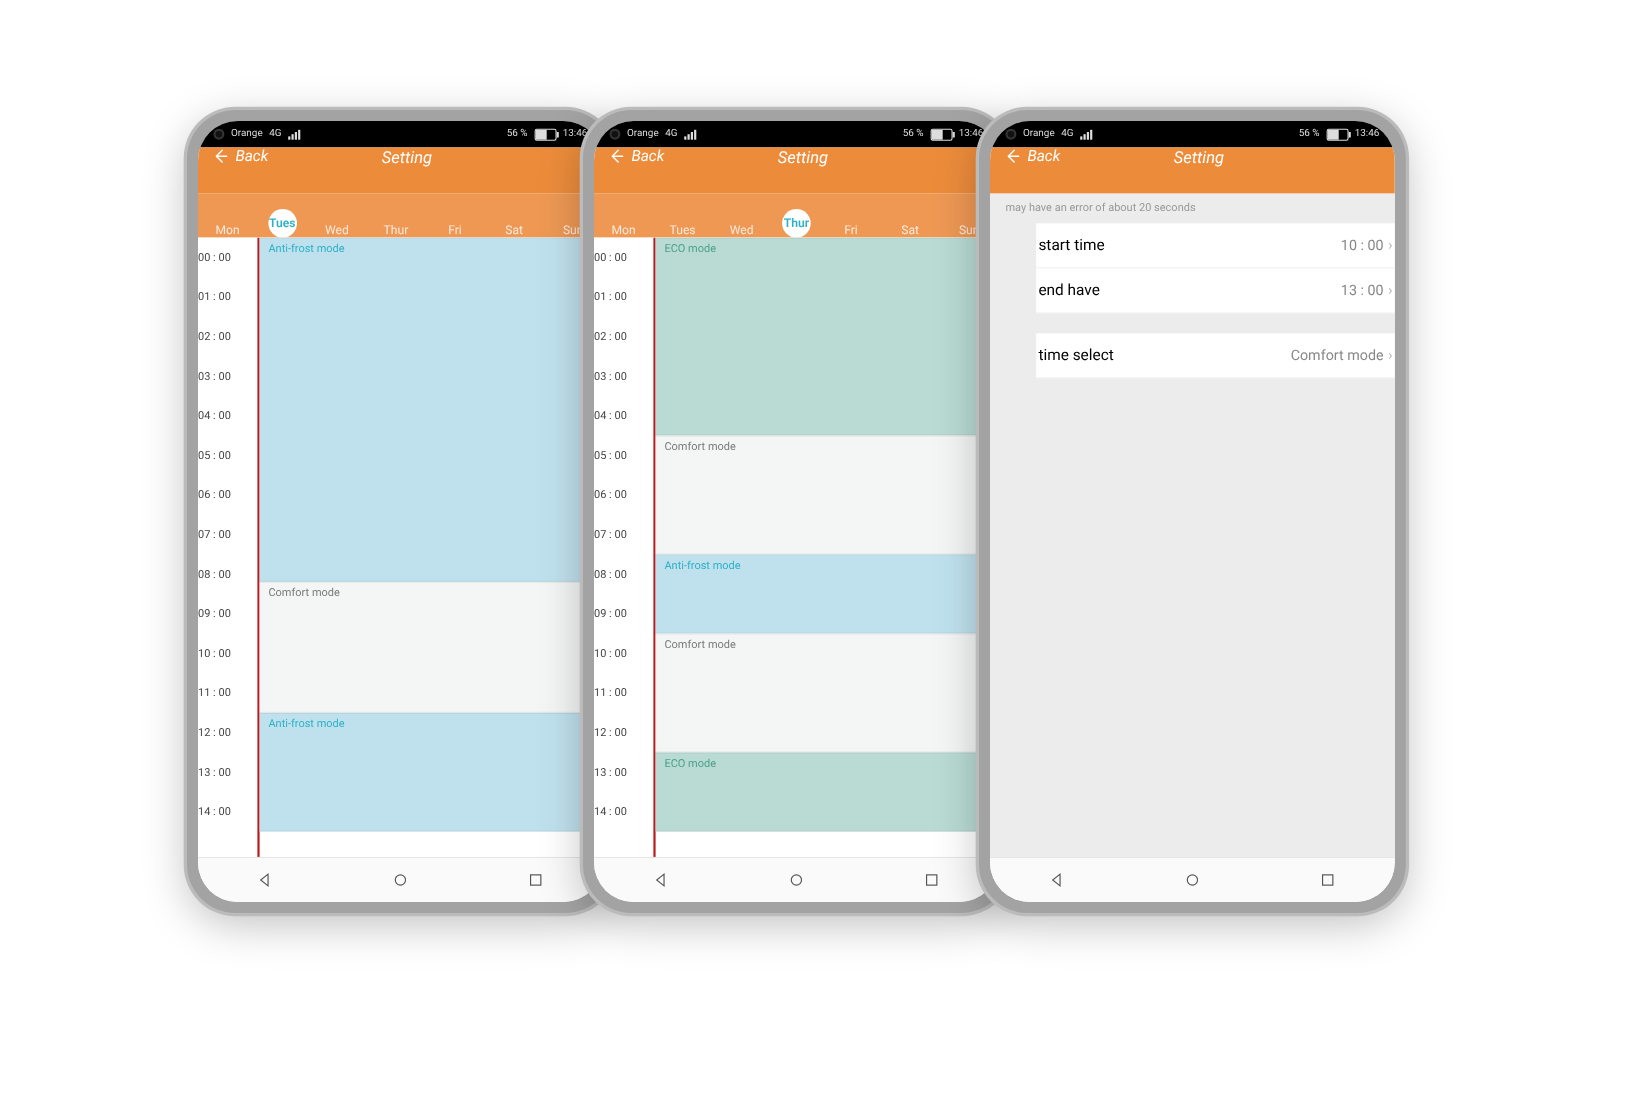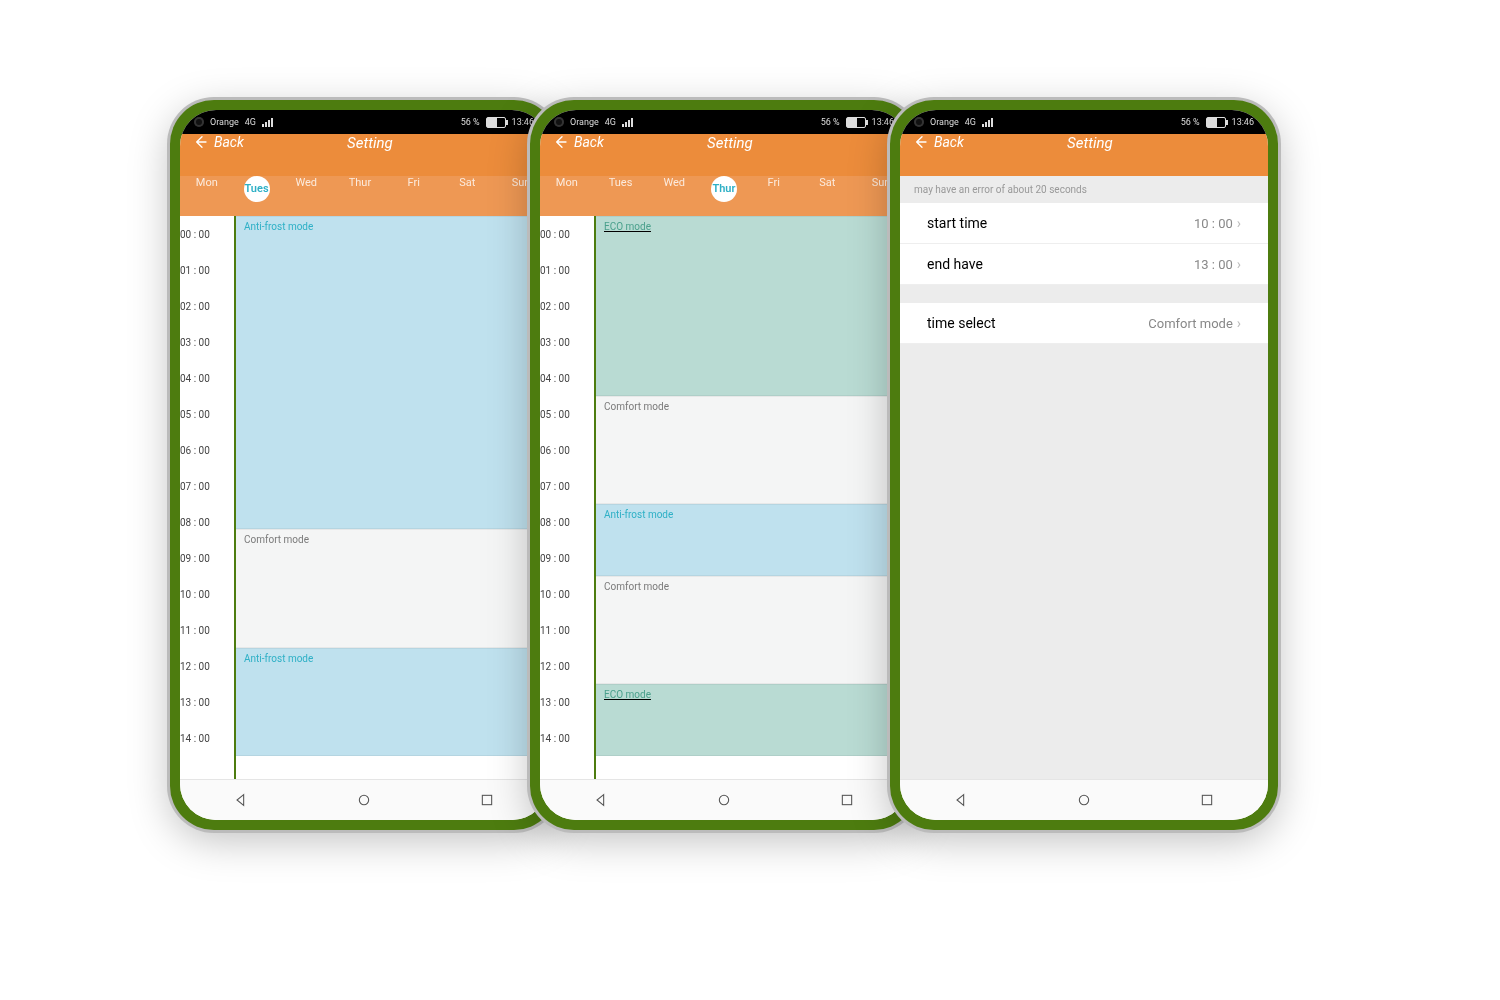--- a/index.html
+++ b/index.html
@@ -1,56 +1,56 @@
 <!DOCTYPE html>
 <html><head>
 <meta charset="utf-8">
 <style>
   html, body { margin:0; padding:0; background:#fff; font-family: -apple-system, BlinkMacSystemFont, "Segoe UI", Roboto, Helvetica, Arial, sans-serif; }
   .canvas { width:1500px; height:1000px; position:relative; background:#fff; }
-  .phone { position:absolute; width:388px; height:730px; background:#4d7c0f; border-radius:44px; box-shadow: 0 0 0 3px #bbb, 0 10px 40px rgba(0,0,0,.25); }
+  .phone { position:absolute; width:388px; height:730px; background:#a3a3a3; border-radius:44px; box-shadow: 0 0 0 3px #bbb, 0 10px 40px rgba(0,0,0,.25); }
   .phone.p1 { left:170px;  top:100px; }
   .phone.p2 { left:530px;  top:100px; }
   .phone.p3 { left:890px;  top:100px; }
   .screen { position:absolute; top:10px; left:10px; right:10px; bottom:10px; background:#fff; border-radius:36px; overflow:hidden; display:flex; flex-direction:column; }
   
   .status { height:24px; background:#000; color:#ddd; font-size:9px; display:flex; align-items:center; justify-content:space-between; padding:0 14px; }
   .status .left, .status .right { display:flex; align-items:center; gap:6px; }
   .cam { width:10px; height:10px; border-radius:50%; background:#111; box-shadow: inset 0 0 0 2px #333; }
   .sigicon { display:inline-flex; gap:1px; align-items:flex-end; }
   .sigicon i { width:2px; background:#ddd; display:block; }
   .sigicon i:nth-child(1){height:3px}.sigicon i:nth-child(2){height:5px}.sigicon i:nth-child(3){height:7px}.sigicon i:nth-child(4){height:9px}
   .batt { width:18px; height:9px; border:1px solid #ddd; border-radius:2px; position:relative; }
   .batt:after { content:""; position:absolute; right:-3px; top:2px; width:2px; height:5px; background:#ddd; }
   .batt i { display:block; height:100%; width:56%; background:#ddd; }
   
   .header { background:#ec8c3b; color:#fff; height:42px; display:flex; align-items:flex-start; padding:0 12px; font-size:15px;font-style:italic; }
   .back { display:flex; align-items:center; gap:6px; font-size:14px; cursor:pointer; }
   .back svg { width:16px; height:16px; }
   .title { flex:1; text-align:center; margin-left:-40px; font-size:15px; }
   
-  .days { background:#ee9854; height:40px; display:flex; align-items:flex-start; justify-content:space-around; color:rgba(255,255,255,.8); font-size:11px; }
+  .days { background:#ee9854; height:40px; display:flex; align-items:flex-end; justify-content:space-around; color:rgba(255,255,255,.8); font-size:11px; }
   .day { width:34px; text-align:center; cursor:pointer; }
   .day.sel { background:#fff; color:#2eb0c6; border-radius:50%; height:26px; width:26px; line-height:26px; display:inline-block; font-weight:600; }
   
   .schedule { flex:1; display:flex; background:#fff; overflow:hidden; position:relative; }
   .hours { width:54px; display:flex; flex-direction:column; }
   .hourcell { height:36px; font-size:10px; color:#444; padding-left:0; display:flex; align-items:center; }
-  .blocks { flex:1; position:relative; border-left:2px solid #4d7c0f; }
+  .blocks { flex:1; position:relative; border-left:2px solid #b91c1c; }
   .block { position:absolute; left:0; right:0; border-top:1px solid rgba(0,0,0,.05); border-bottom:1px solid rgba(0,0,0,.05); padding:4px 8px 0; font-size:10px; box-sizing:border-box; cursor:pointer; }
   .c-antifrost { background:#bfe1ee; }
   .c-antifrost .lbl { color:#2eb0c6; }
-  .c-eco { background:#b9dbd3;text-decoration:underline; }
+  .c-eco { background:#b9dbd3; }
   .c-eco .lbl { color:#4aa08c; }
   .c-comfort { background:#f4f5f5; }
   .c-comfort .lbl { color:#7a7a7a; }
   
   .detail { flex:1; background:#ececec; display:flex; flex-direction:column; }
   .hint { font-size:10px; color:#999; padding:8px 14px; }
-  .row { background:#fff; display:flex; align-items:center; justify-content:space-between; padding:12px 27px; font-size:14px; border-bottom:1px solid #eee; cursor:pointer; }
+  .row { background:#fff; display:flex; align-items:center; justify-content:space-between; padding:12px 2px; font-size:14px; border-bottom:1px solid #eee; cursor:pointer;margin-left:42px; }
   .row .val { color:#888; font-size:13px; display:flex; align-items:center; gap:4px; }
   .row .chev { color:#bbb; font-size:14px; }
   .gap { height:18px; }
   .spacer { flex:1; }
   .done { margin:0 14px 18px; background:#fff; border-radius:24px; text-align:center; padding:12px 0; font-size:14px; cursor:pointer; }
   
   .navbar { height:40px; background:#fafafa; border-top:1px solid #e5e5e5; display:flex; align-items:center; justify-content:space-around; }
   .navbar .navico { width:16px; height:16px; stroke:#555; fill:none; stroke-width:1.6; cursor:pointer; }
 </style>
 </head>

